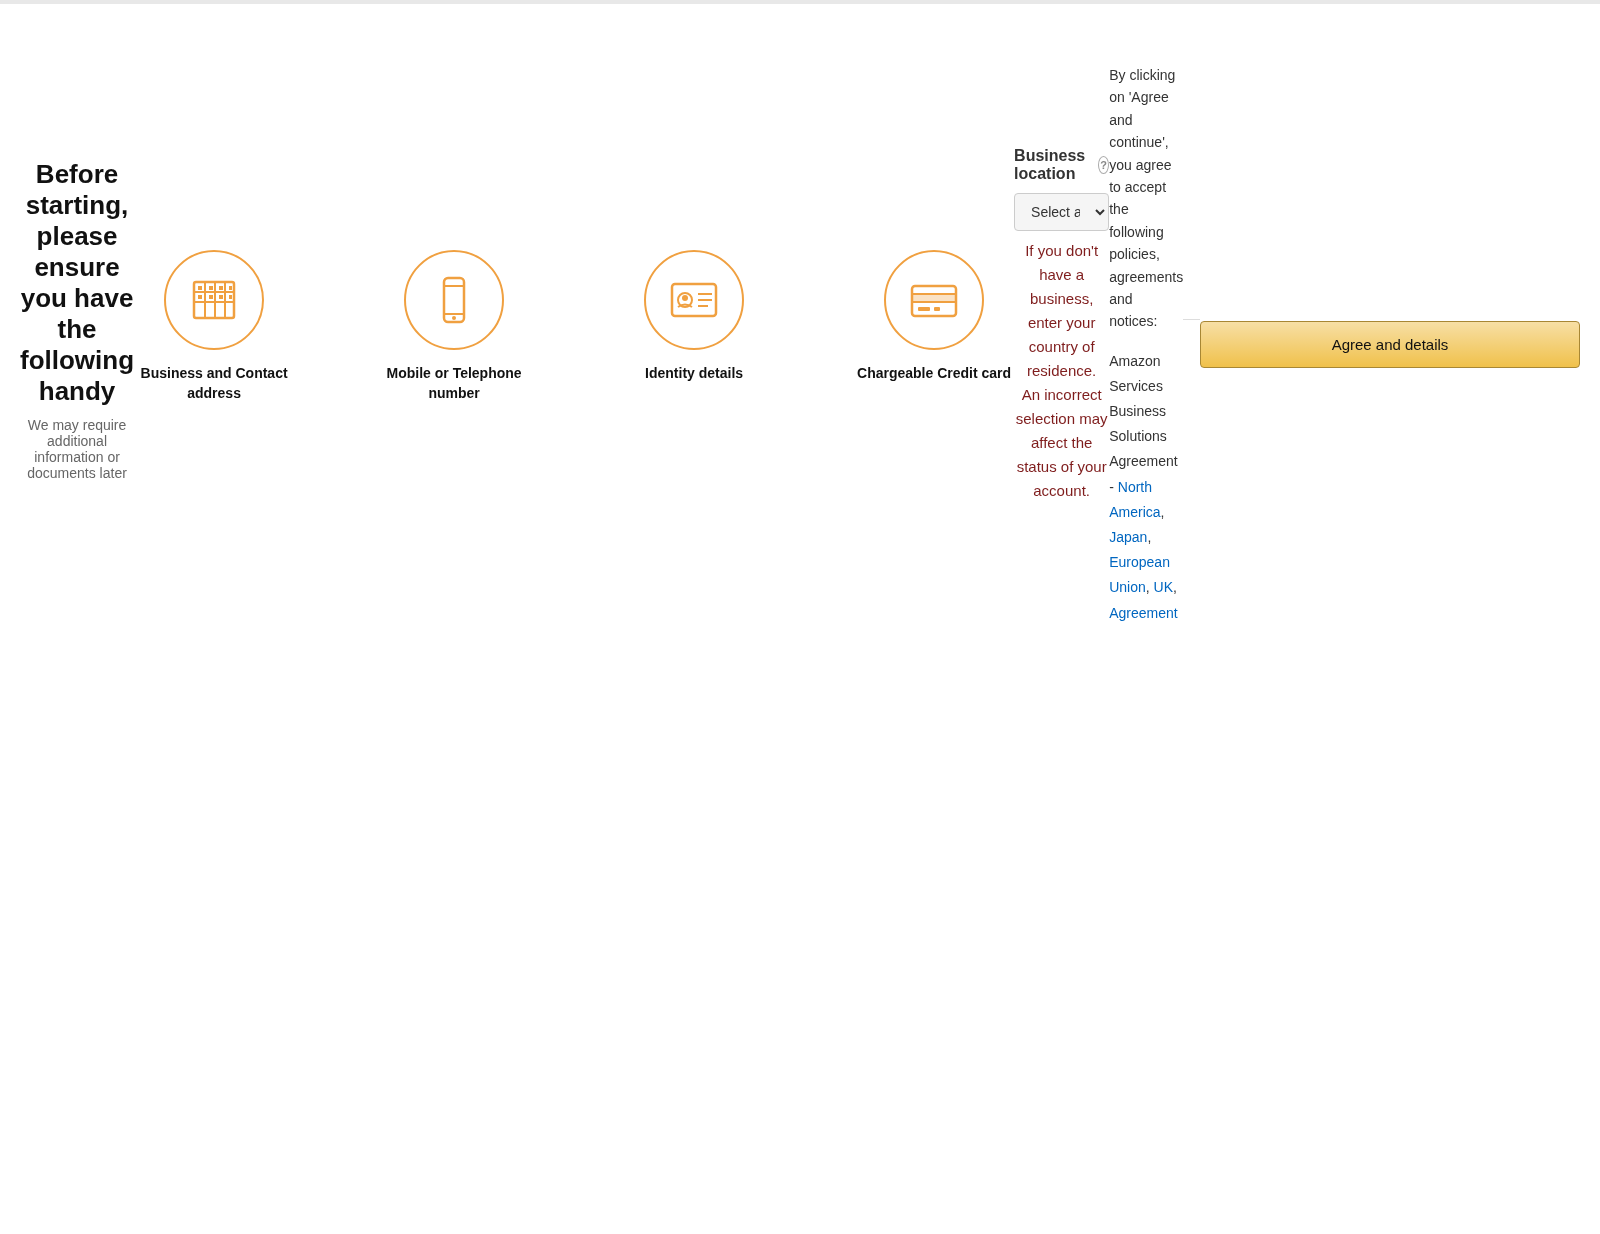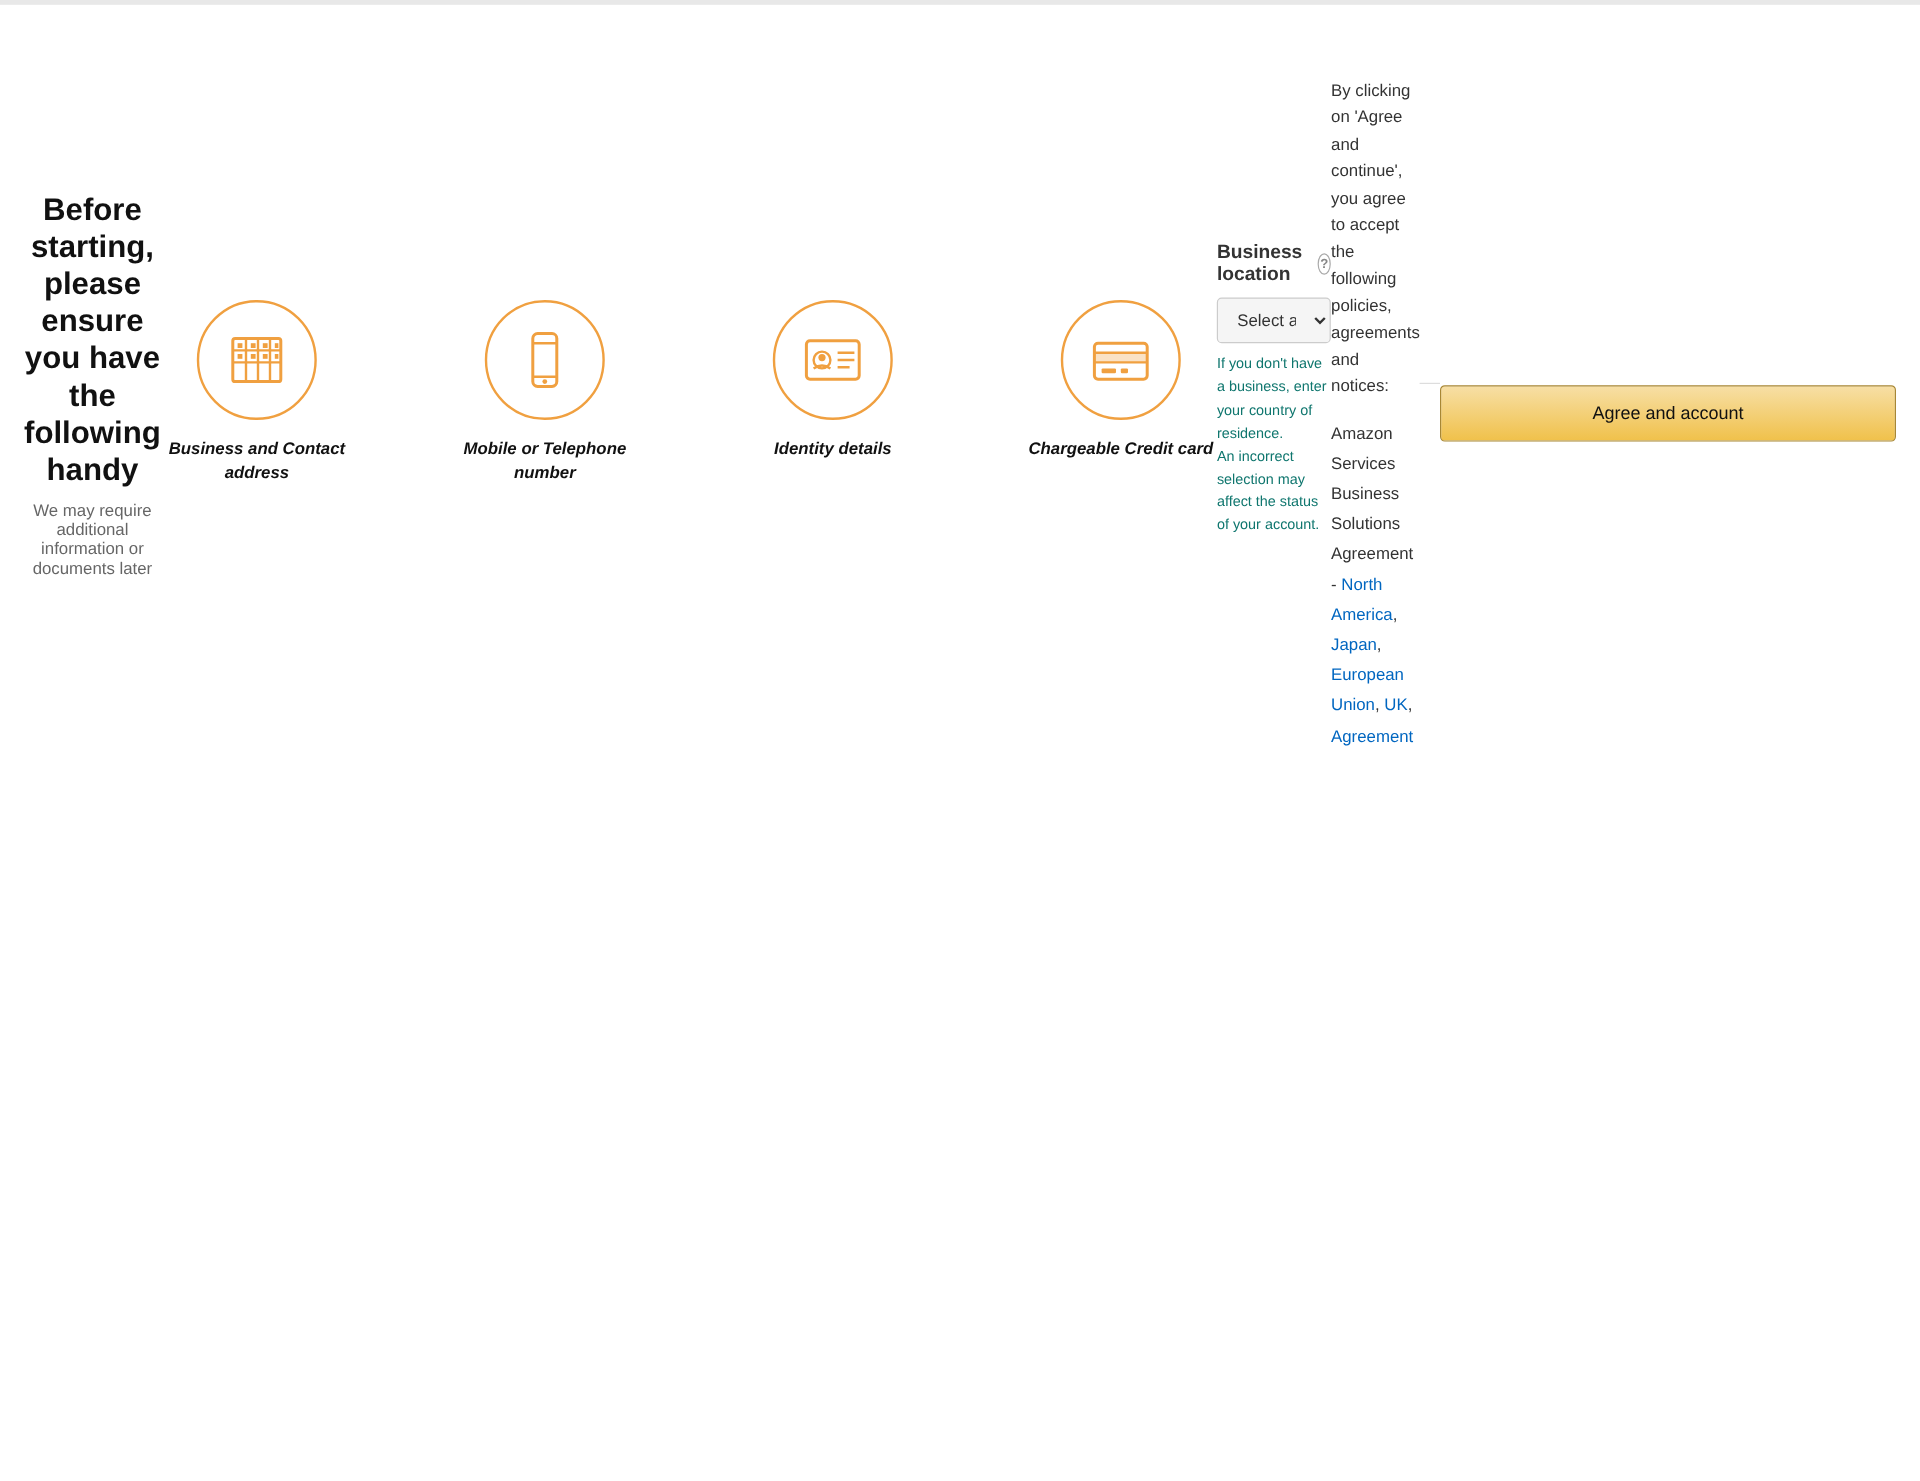--- a/index.html
+++ b/index.html
@@ -48,21 +48,20 @@
     .sub-title {
       font-size: 14px;
       color: #666;
     }
 
     .icons-row {
       display: flex;
       justify-content: flex-start;
       gap: 80px;
       margin-bottom: 36px;
-      font-style: italic;
     }
 
     .icon-item {
       display: flex;
       flex-direction: column;
       align-items: center;
       width: 160px;
     }
 
     .icon-circle {
@@ -127,23 +126,24 @@
       border-radius: 4px;
       background: #f5f5f5;
       color: #333;
       appearance: auto;
       cursor: pointer;
       height: 38px;
     }
 
     .hint-text {
       margin-top: 8px;
-      font-size: 12px;
-      color: #0f766e;
+      font-size: 15px;
+      color: #7f1d1d;
       line-height: 1.6;
+      text-align: center;
     }
 
     .agreements-section {
       width: 100%;
       max-width: 680px;
     }
 
     .agreements-intro {
       font-size: 14px;
       color: #333;
@@ -294,15 +294,15 @@
       <a class="agreement-link" href="#">European Union</a>,
       <a class="agreement-link" href="#">UK</a>,<br>
       <a class="agreement-link" href="#">Agreement</a>
     </div>
 
 
   </div>
 
   <hr class="divider">
 
-  <button class="agree-button">Agree and account</button>
+  <button class="agree-button">Agree and details</button>
 
 </div>
 
 </body></html>

